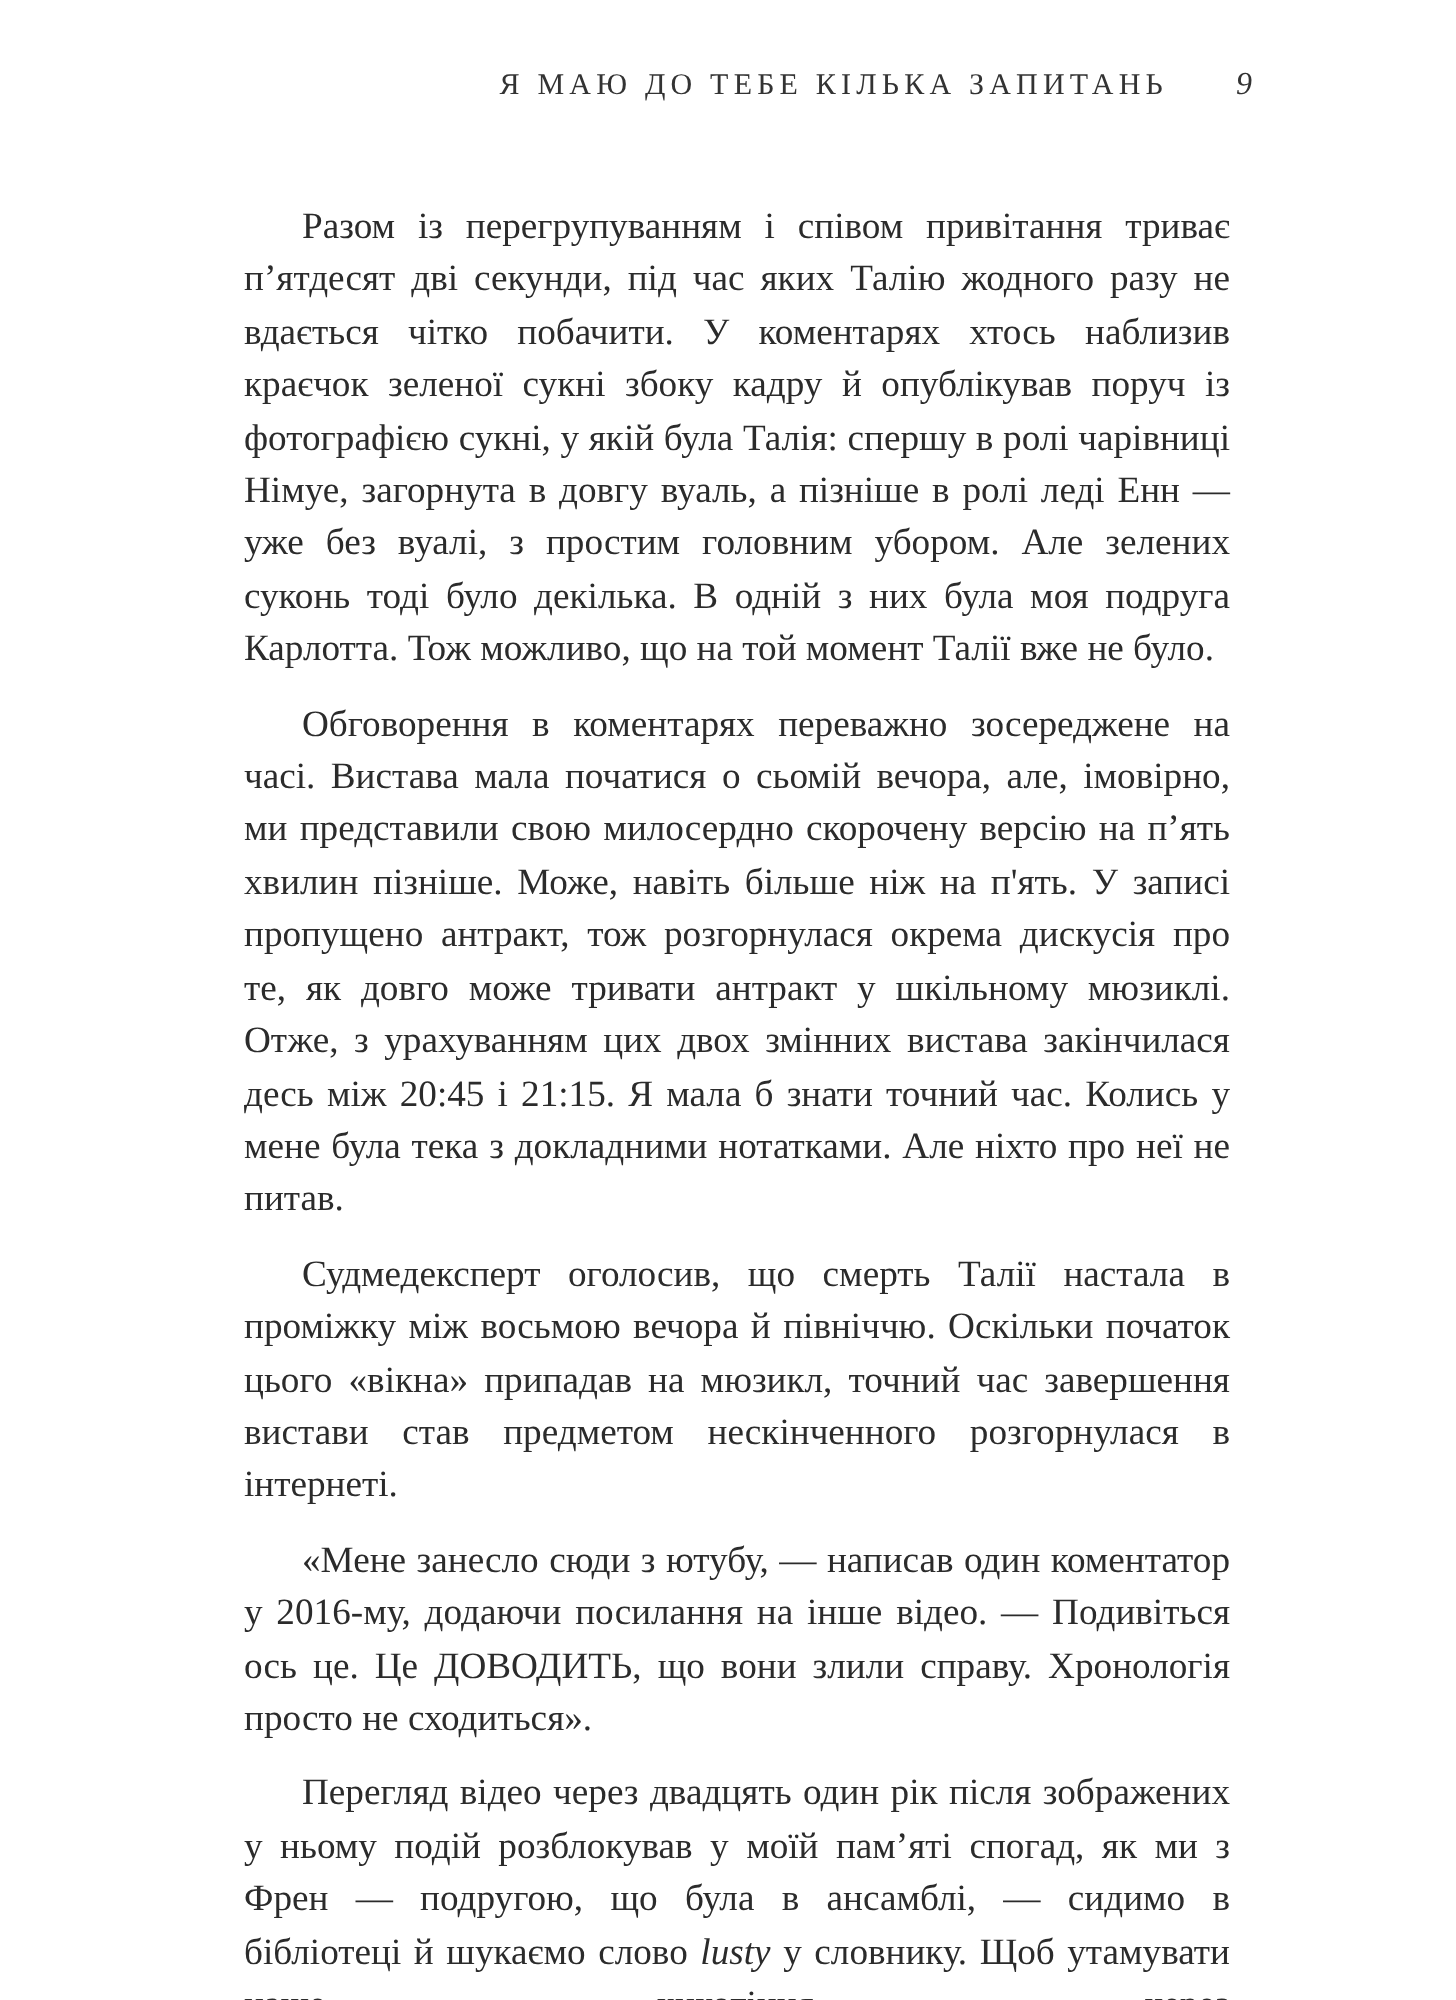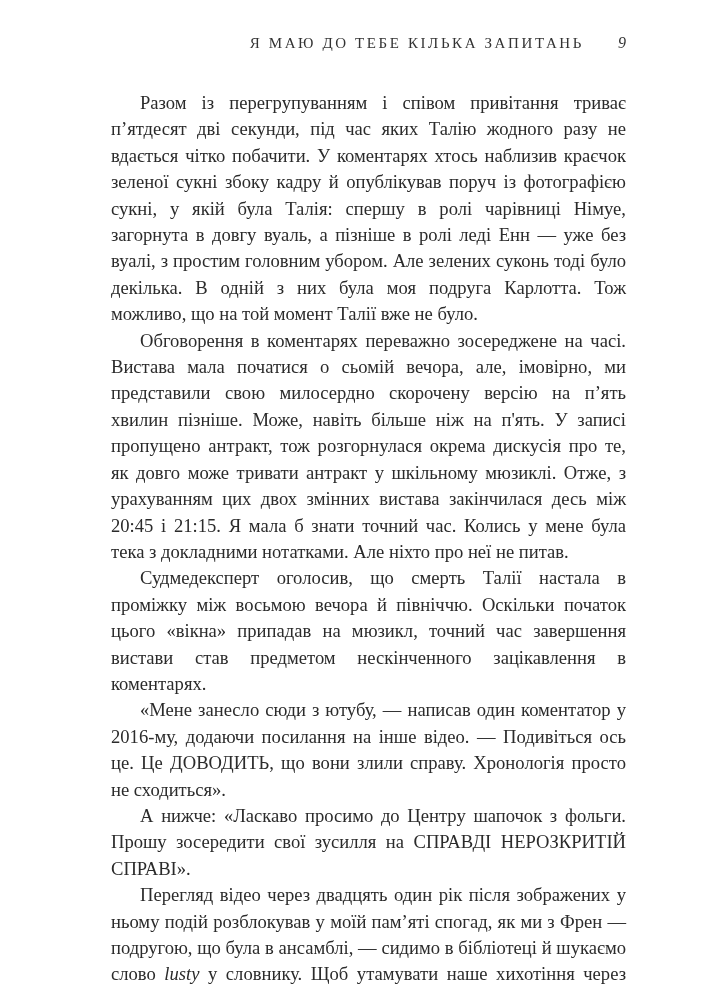--- a/index.html
+++ b/index.html
@@ -13,33 +13,32 @@
     display: flex; justify-content: flex-end; align-items: baseline;
     font-size: 15px; letter-spacing: 2.6px; color: #333;
   }
   .running-head .title { text-transform: uppercase; }
   .running-head .page-num { font-style: italic; margin-left: 34px; letter-spacing: 0; font-size: 16px; }
   .body-text {
     position: absolute; top: 90px; left: 111px; width: 515px;
     font-size: 18.6px; line-height: 26.4px;
   }
   .body-text p {
-    margin: 0; text-indent: 29px; text-align: justify; text-align-last: left;
+    margin: 11px; text-indent: 29px; text-align: justify; text-align-last: left;
   }
   .body-text p.continues { text-align-last: justify; }
   .body-text em { font-style: italic; }
 </style>
 </head>
 <body>
 
 <header class="running-head">
   <span class="title">Я маю до тебе кілька запитань</span>
   <span class="page-num">9</span>
 </header>
 
 <main class="body-text" id="body-text">
     <p lang="uk"><span>Разом із перегрупуванням і співом привітання триває п’ятдесят дві секунди, під час яких Талію жодного разу не вдається чітко побачити. У коментарях хтось наблизив краєчок зеленої сукні збоку кадру й опублікував поруч із фотографією сукні, у якій була Талія: спершу в ролі чарівниці Німуе, загорнута в довгу вуаль, а пізніше в ролі леді Енн — уже без вуалі, з простим головним убором. Але зелених суконь тоді було декілька. В одній з них була моя подруга Карлотта. Тож можливо, що на той момент Талії вже не було.</span></p>
     <p lang="uk"><span>Обговорення в коментарях переважно зосереджене на часі. Вистава мала початися о сьомій вечора, але, імовірно, ми представили свою милосердно скорочену версію на п’ять хвилин пізніше. Може, навіть більше ніж на п'ять. У записі пропущено антракт, тож розгорнулася окрема дискусія про те, як довго може тривати антракт у шкільному мюзиклі. Отже, з урахуванням цих двох змінних вистава закінчилася десь між 20:45 і 21:15. Я мала б знати точний час. Колись у мене була тека з докладними нотатками. Але ніхто про неї не питав.</span></p>
-    <p lang="uk"><span>Судмедексперт оголосив, що смерть Талії настала в проміжку між восьмою вечора й північчю. Оскільки початок цього «вікна» припадав на мюзикл, точний час завершення вистави став предметом нескінченного зацікавлення в коментарях.</span></p>
+    <p lang="uk"><span>Судмедексперт оголосив, що смерть Талії настала в проміжку між восьмою вечора й північчю. Оскільки початок цього «вікна» припадав на мюзикл, точний час завершення вистави став предметом нескінченного розгорнулася в інтернеті.</span></p>
     <p lang="uk"><span>«Мене занесло сюди з ютубу, — написав один коментатор у 2016-му, додаючи посилання на інше відео. — Подивіться ось це. Це ДОВОДИТЬ, що вони злили справу. Хронологія просто не сходиться».</span></p>
-    <p lang="uk"><span>А нижче: «Ласкаво просимо до Центру шапочок з фольги. Прошу зосередити свої зусилля на СПРАВДІ НЕРОЗКРИТІЙ СПРАВІ».</span></p>
     <p lang="uk" class="continues"><span>Перегляд відео через двадцять один рік після зображених у ньому подій розблокував у моїй пам’яті спогад, як ми з Френ — подругою, що була в ансамблі, — сидимо в бібліотеці й шукаємо слово </span><em>lusty</em><span> у словнику. Щоб утамувати наше хихотіння через </span></p>
   </main>
 
 </body></html>

